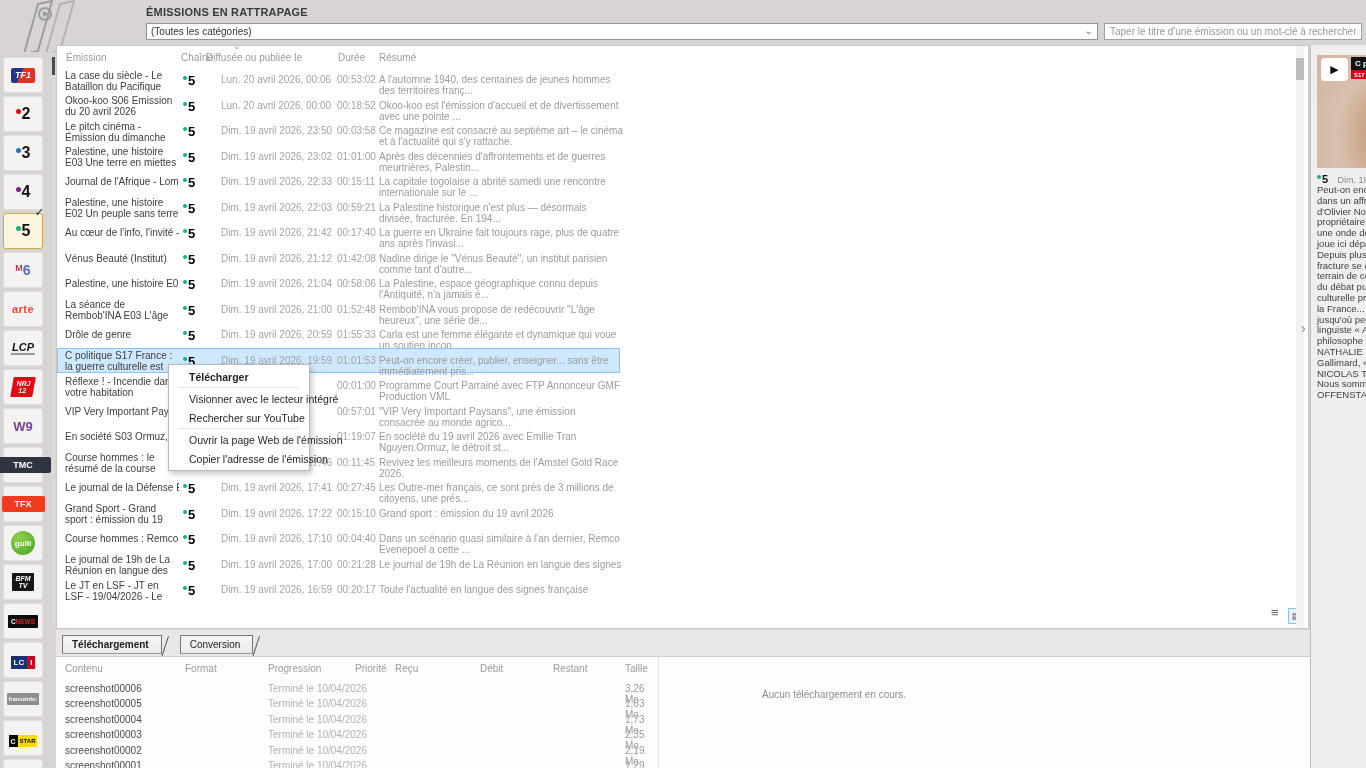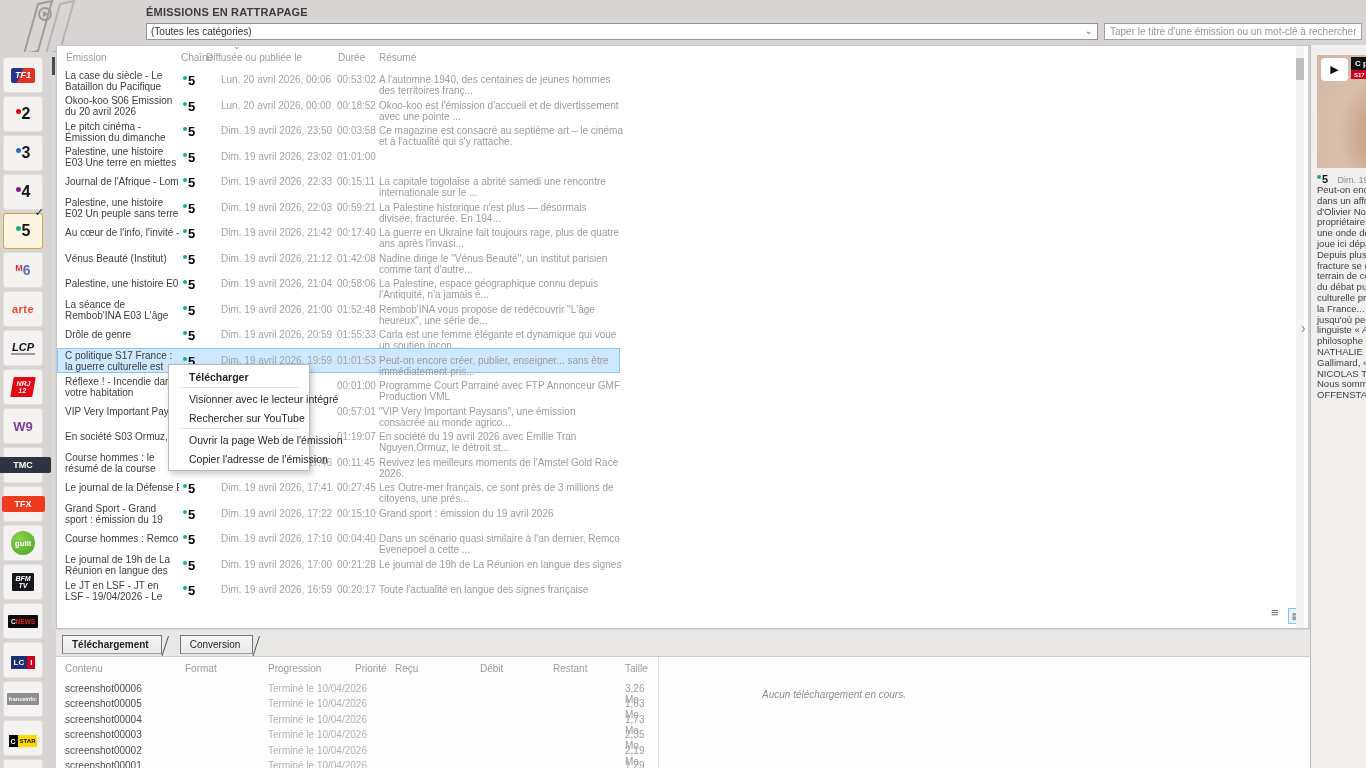--- a/index.html
+++ b/index.html
@@ -114,21 +114,21 @@
   .btable{position:absolute;left:0;top:26px;width:1254px;height:112px;background:#fdfdfd;border-top:1px solid #cfcdcc;}
   .bh span{position:absolute;top:6px;font-size:10px;color:#9b9b9b;white-space:nowrap;}
   .bh .g0{left:9px}.bh .g1{left:129px}.bh .g2{left:212px}.bh .g3{left:299px}
   .bh .g4{left:339px}.bh .g5{left:424px}.bh .g6{left:497px}.bh .g7{left:569px}
   .bdiv{position:absolute;left:602px;top:0;width:1px;height:112px;background:#e3e1e0;}
   .brows{position:absolute;left:0;top:24px;width:600px;}
   .brow{position:relative;height:15.4px;}
   .bname{position:absolute;left:9px;top:2px;font-size:10px;color:#4c4c4c;}
   .bstat{position:absolute;left:212px;top:2px;font-size:10px;color:#b3b1b0;}
   .bsize{position:absolute;left:569px;top:2px;font-size:10px;color:#9e9c9b;}
-  .bstatus{position:absolute;left:706px;top:32px;font-size:10px;color:#8f8d8c;font-style:italic;}
+  .bstatus{position:absolute;left:706px;top:32px;font-size:10px;color:#8f8d8c;}
 </style>
 </head>
 <body>
 
 <div class="stage">
 
   <svg class="applogo" width="96" height="52" viewBox="0 0 96 52">
     <g fill="none" stroke="#9f9d9c" stroke-width="2">
       <path d="M30 4 L44 1 L30 51 L16 54 Z"></path>
       <path d="M52 4 L66 1 L52 51 L38 54 Z" opacity="0.6"></path>
@@ -236,20 +236,21 @@
           <span class="c-chan"><i class="dot"></i><b>5</b></span>
           <span class="c-date">Dim. 19 avril 2026, 23:50</span>
           <span class="c-dur">00:03:58</span>
           <span class="c-sum">Ce magazine est consacré au septième art – le cinéma et à l'actualité qui s'y rattache.</span>
         </div>
         <div class="trow">
           <span class="c-title">Palestine, une histoire E03 Une terre en miettes (1988 à 2025)</span>
           <span class="c-chan"><i class="dot"></i><b>5</b></span>
           <span class="c-date">Dim. 19 avril 2026, 23:02</span>
           <span class="c-dur">01:01:00</span>
+          <span class="c-sum">Après des décennies d'affrontements et de guerres meurtrières, Palestin...</span>
         </div>
         <div class="trow">
           <span class="c-title nw">Journal de l'Afrique - Lomé se v...</span>
           <span class="c-chan"><i class="dot"></i><b>5</b></span>
           <span class="c-date">Dim. 19 avril 2026, 22:33</span>
           <span class="c-dur">00:15:11</span>
           <span class="c-sum">La capitale togolaise a abrité samedi une rencontre internationale sur le ...</span>
         </div>
         <div class="trow">
           <span class="c-title">Palestine, une histoire E02 Un peuple sans terre (1948 à 1987)</span>

